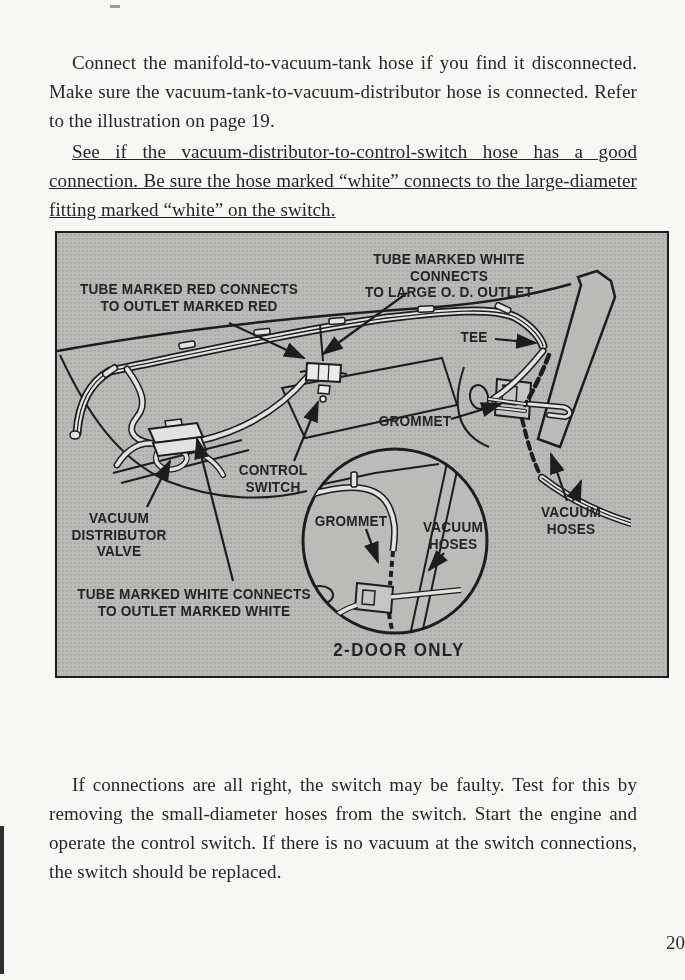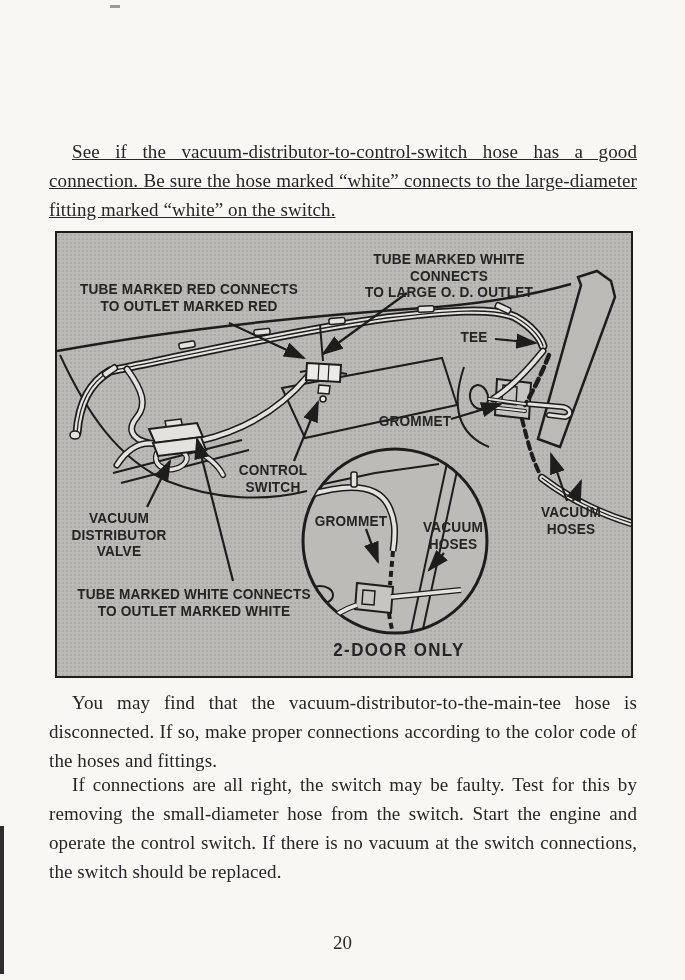--- a/index.html
+++ b/index.html
@@ -10,45 +10,47 @@
     font-size:19px;line-height:29px;color:#262626;
     text-align:justify;text-indent:23px;
     letter-spacing:0.1px;
   }
   .figure{
     position:absolute;left:55px;top:231px;width:574px;height:443px;
     border:2px solid #1d1d1c;
     background-color:#bbbab7;
     background-image:radial-gradient(rgba(70,70,70,0.13) 1px, rgba(0,0,0,0) 1.3px);
     background-size:4px 4px;
+    padding-left:36px;
   }
   .figure svg{position:absolute;left:0;top:0;}
   .fig-label{
     position:absolute;
     font-family:"Liberation Sans","DejaVu Sans",sans-serif;
     font-weight:700;font-size:14.5px;line-height:16.5px;
     letter-spacing:0.2px;color:#242423;text-align:center;
     white-space:pre-line;
     transform:translateX(-50%) scaleX(0.94);
     transform-origin:center top;
   }
   .fig-caption{
     font-size:18px;line-height:20px;letter-spacing:1.5px;
   }
   .pageno{
     position:absolute;top:932px;left:0;width:685px;
-    text-align:center;font-size:19px;color:#2a2a2a;
+    text-align:right;font-size:19px;color:#2a2a2a;
   }
   .artifact{position:absolute;background:#2e2e2c;}
 </style>
 </head>
 <body>
 
 <div class="page">
 
+  <div class="para" style="top:48px;">Connect the manifold-to-vacuum-tank hose if you find it disconnected. Make sure the vacuum-tank-to-vacuum-distributor hose is connected. Refer to the illustration on page 19.</div>
   <div class="para" style="top:137px;text-decoration:underline;">See if the vacuum-distributor-to-control-switch hose has a good connection. Be sure the hose marked “white” connects to the large-diameter fitting marked “white” on the switch.</div>
 
   <div class="figure">
 
     <svg viewBox="0 0 574 443" width="574" height="443">
       <defs>
         <marker id="arr" markerWidth="11" markerHeight="9" refX="9" refY="3.5" orient="auto">
           <polygon points="0,0 10,3.5 0,7" fill="#1d1d1c"></polygon>
         </marker>
         <clipPath id="insetClip">
@@ -185,20 +187,19 @@
     <div class="fig-label" style="left:137px;top:353px;">TUBE MARKED WHITE CONNECTS
 TO OUTLET MARKED WHITE</div>
     <div class="fig-label" style="left:294px;top:280px;">GROMMET</div>
     <div class="fig-label" style="left:396px;top:286px;">VACUUM
 HOSES</div>
     <div class="fig-label" style="left:514px;top:271px;">VACUUM
 HOSES</div>
     <div class="fig-label fig-caption" style="left:342px;top:407px;">2-DOOR ONLY</div>
   </div>
 
-  <div class="para" style="top:688px;">You may find that the vacuum-distributor-to-the-main-tee hose is disconnected. If so, make proper connections according to the color code of the hoses and fittings.</div>
-  <div class="para" style="top:770px;">If connections are all right, the switch may be faulty. Test for this by removing the small-diameter hose from the switch. Start the engine and operate the control switch. If there is no vacuum at the switch connections, the switch should be replaced.</div>
+  <div class="para" style="top:770px;">If connections are all right, the switch may be faulty. Test for this by removing the small-diameter hoses from the switch. Start the engine and operate the control switch. If there is no vacuum at the switch connections, the switch should be replaced.</div>
 
   <div class="pageno">20</div>
 
   <div class="artifact" style="left:0;top:826px;width:4px;height:148px;"></div>
   <div class="artifact" style="left:110px;top:5px;width:10px;height:3px;background:#9a9a97;"></div>
 </div>
 
 </body></html>

